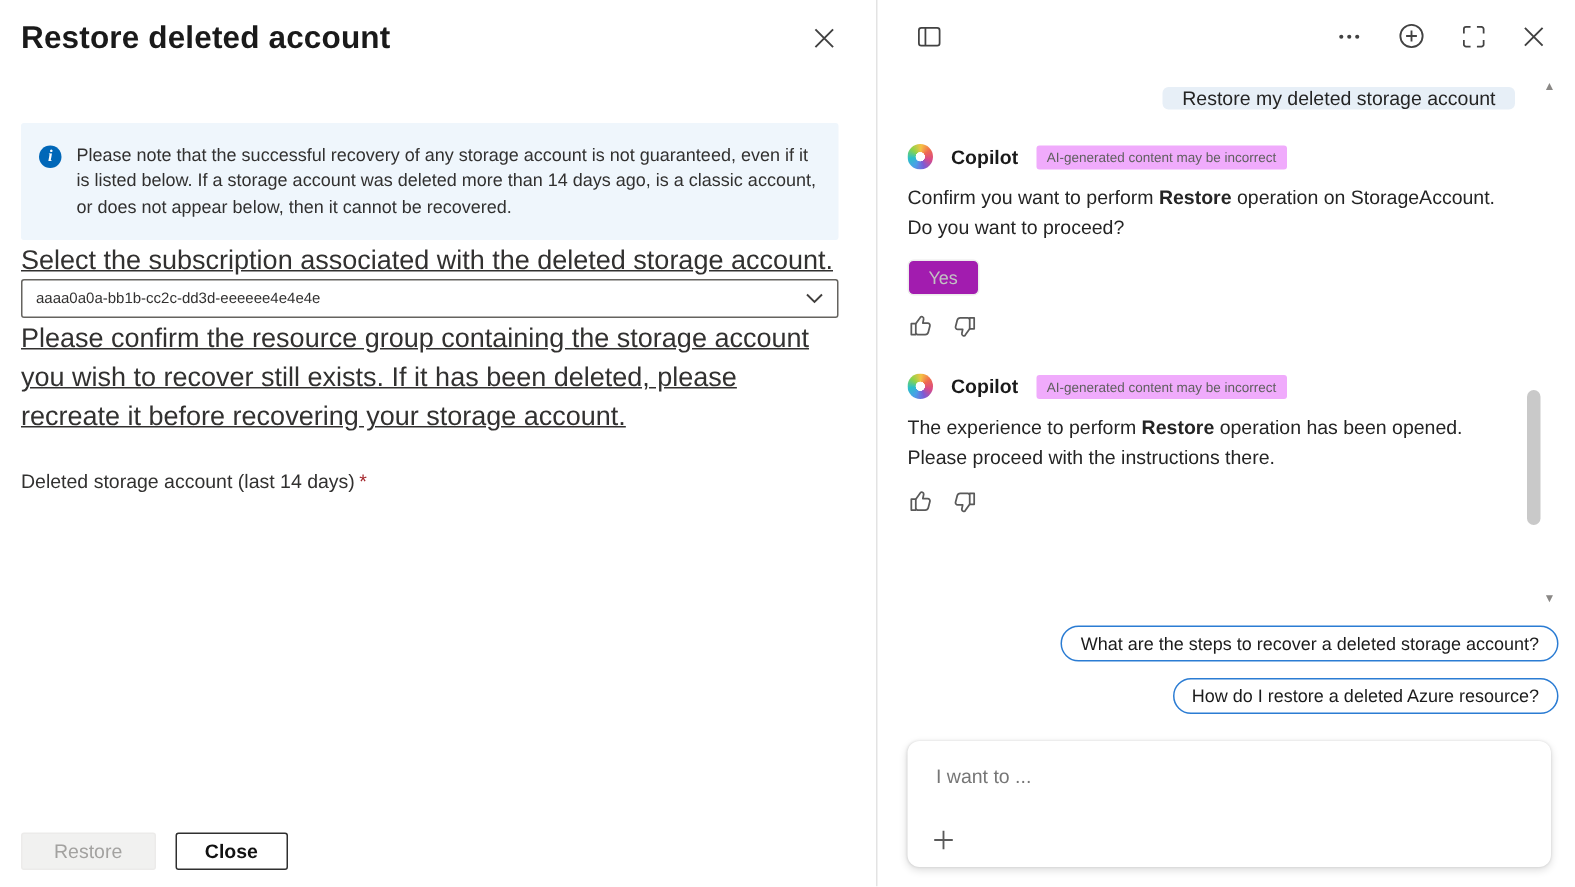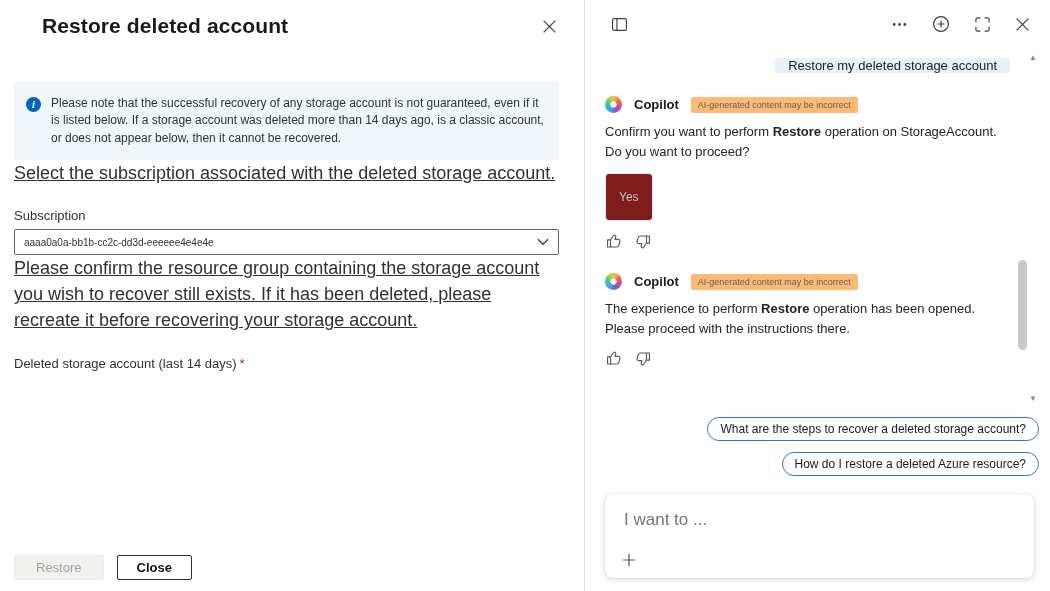--- a/index.html
+++ b/index.html
@@ -7,21 +7,21 @@
   body {
     font-family: "Liberation Sans", "DejaVu Sans", sans-serif;
     color: #323130;
     background: #fff;
     overflow: hidden;
   }
   .app { width: 1050px; height: 591px; display: flex; position: relative; background: #fff; }
 
   
   .left { width: 584px; position: relative; padding: 0 25px 0 14px; background: #fff; }
-  .dialog-header { display: flex; justify-content: space-between; align-items: center; margin-top: 14px; margin-left: 28px; }
+  .dialog-header { display: flex; justify-content: space-between; align-items: flex-start; margin-top: 14px; }
   .dialog-title { font-size: 21px; font-weight: 700; color: #1a1a1a; letter-spacing: 0.1px; }
   .dialog-close { color: #424242; cursor: pointer; padding: 4px 2px 4px 8px; line-height: 0; }
   .info-banner {
     margin-top: 44px;
     background: var(--info_banner_bg, #eff6fc);
     padding: 13px 14px 13px 12px;
     display: flex; gap: 10px;
     font-size: 12px; line-height: 1.45; color: #323130;
     border-radius: 2px;
   }
@@ -71,25 +71,25 @@
     margin-left: auto; width: fit-content; max-width: 330px; margin-top: 8px; text-align: right;
   }
   .bot-header { display: flex; align-items: center; gap: 12px; margin-top: 23px; }
   .copilot-avatar {
     width: 17px; height: 17px; border-radius: 50%; flex: 0 0 17px;
     background:
       radial-gradient(circle at 50% 50%, #ffffff 0 25%, rgba(255,255,255,0) 27%),
       conic-gradient(from 210deg, #4a9fe8, #2bc0c8, #8bd44a, #f6c244, #ef6950, #d84a8a, #7b5bd6, #4a9fe8);
   }
   .bot-name { font-size: 13px; font-weight: 700; color: #1a1a1a; }
-  .ai-badge { font-size: 9px; color: #5f5f5f; background: #fdba74; padding: 3px 7px; border-radius: 2px; }
+  .ai-badge { font-size: 9px; color: #5f5f5f; background: #f0abfc; padding: 3px 7px; border-radius: 2px; }
   .bot-msg { font-size: 13px; color: #242424; line-height: 1.5; margin-top: 9px; max-width: 425px; }
   .yes-btn {
-    margin-top: 12px; background: #7f1d1d; border: 1px solid #ececec; color: #c2c2c2;
-    font-size: 12px; padding: 16px 13px; border-radius: 4px; font-family: inherit;
+    margin-top: 12px; background: #a21caf; border: 1px solid #ececec; color: #c2c2c2;
+    font-size: 12px; padding: 4px 13px; border-radius: 4px; font-family: inherit;
   }
   .feedback { display: flex; gap: 13px; margin-top: 12px; color: #5a5a5a; }
   .thumb { cursor: pointer; line-height: 0; }
   .thumb.down svg { transform: rotate(180deg); }
 
   .scroll-arrow { position: absolute; right: 13px; font-size: 8px; color: #8a8886; cursor: pointer; line-height: 1; }
   .scroll-arrow.up { top: 10px; }
   .scroll-arrow.down { bottom: 8px; }
   .scroll-thumb { position: absolute; right: 23px; top: 216px; width: 9px; height: 90px; border-radius: 5px; background: #c9c9c9; cursor: pointer; }
 
@@ -100,21 +100,21 @@
     cursor: pointer; white-space: nowrap; font-family: inherit;
   }
 
   .input-box {
     margin: 6px 16px 13px 20px; height: 84px; border-radius: 8px; background: #fff;
     box-shadow: 0 0 2px rgba(0,0,0,.13), 0 2px 6px rgba(0,0,0,.14);
     position: relative;
   }
   .input-box input {
     border: none; outline: none; width: 100%; background: transparent;
-    padding: 16px 16px 0 19px; font-size: 17px; color: #242424; font-family: inherit;
+    padding: 16px 16px 0 19px; font-size: 13px; color: #242424; font-family: inherit;
   }
   .input-box input::placeholder { color: #767676; }
   .plus-icon { position: absolute; left: 15px; bottom: 9px; color: #5a5a5a; cursor: pointer; line-height: 0; }
 </style>
 </head>
 <body>
 
 <div class="app">
 
   <section class="left">
@@ -127,21 +127,20 @@
       </span>
     </div>
 
     <div class="info-banner">
       <span class="info-icon">i</span>
       <span>Please note that the successful recovery of any storage account is not guaranteed, even if it is listed below. If a storage account was deleted more than 14 days ago, is a classic account, or does not appear below, then it cannot be recovered.</span>
     </div>
 
     <p class="para">Select the subscription associated with the deleted storage account.</p>
 
-    <div class="field-label">Subscription</div>
     <div class="dropdown">
       <span class="value">aaaa0a0a-bb1b-cc2c-dd3d-eeeeee4e4e4e</span>
       <span class="chevron">
         <svg width="12" height="8" viewBox="0 0 12 8">
             <path d="M1 1.3l5 5 5-5" fill="none" stroke="currentColor" stroke-width="1.3"></path>
           </svg>
       </span>
     </div>
 
     <p class="para">Please confirm the resource group containing the storage account you wish to recover still exists. If it has been deleted, please recreate it before recovering your storage account.</p>

